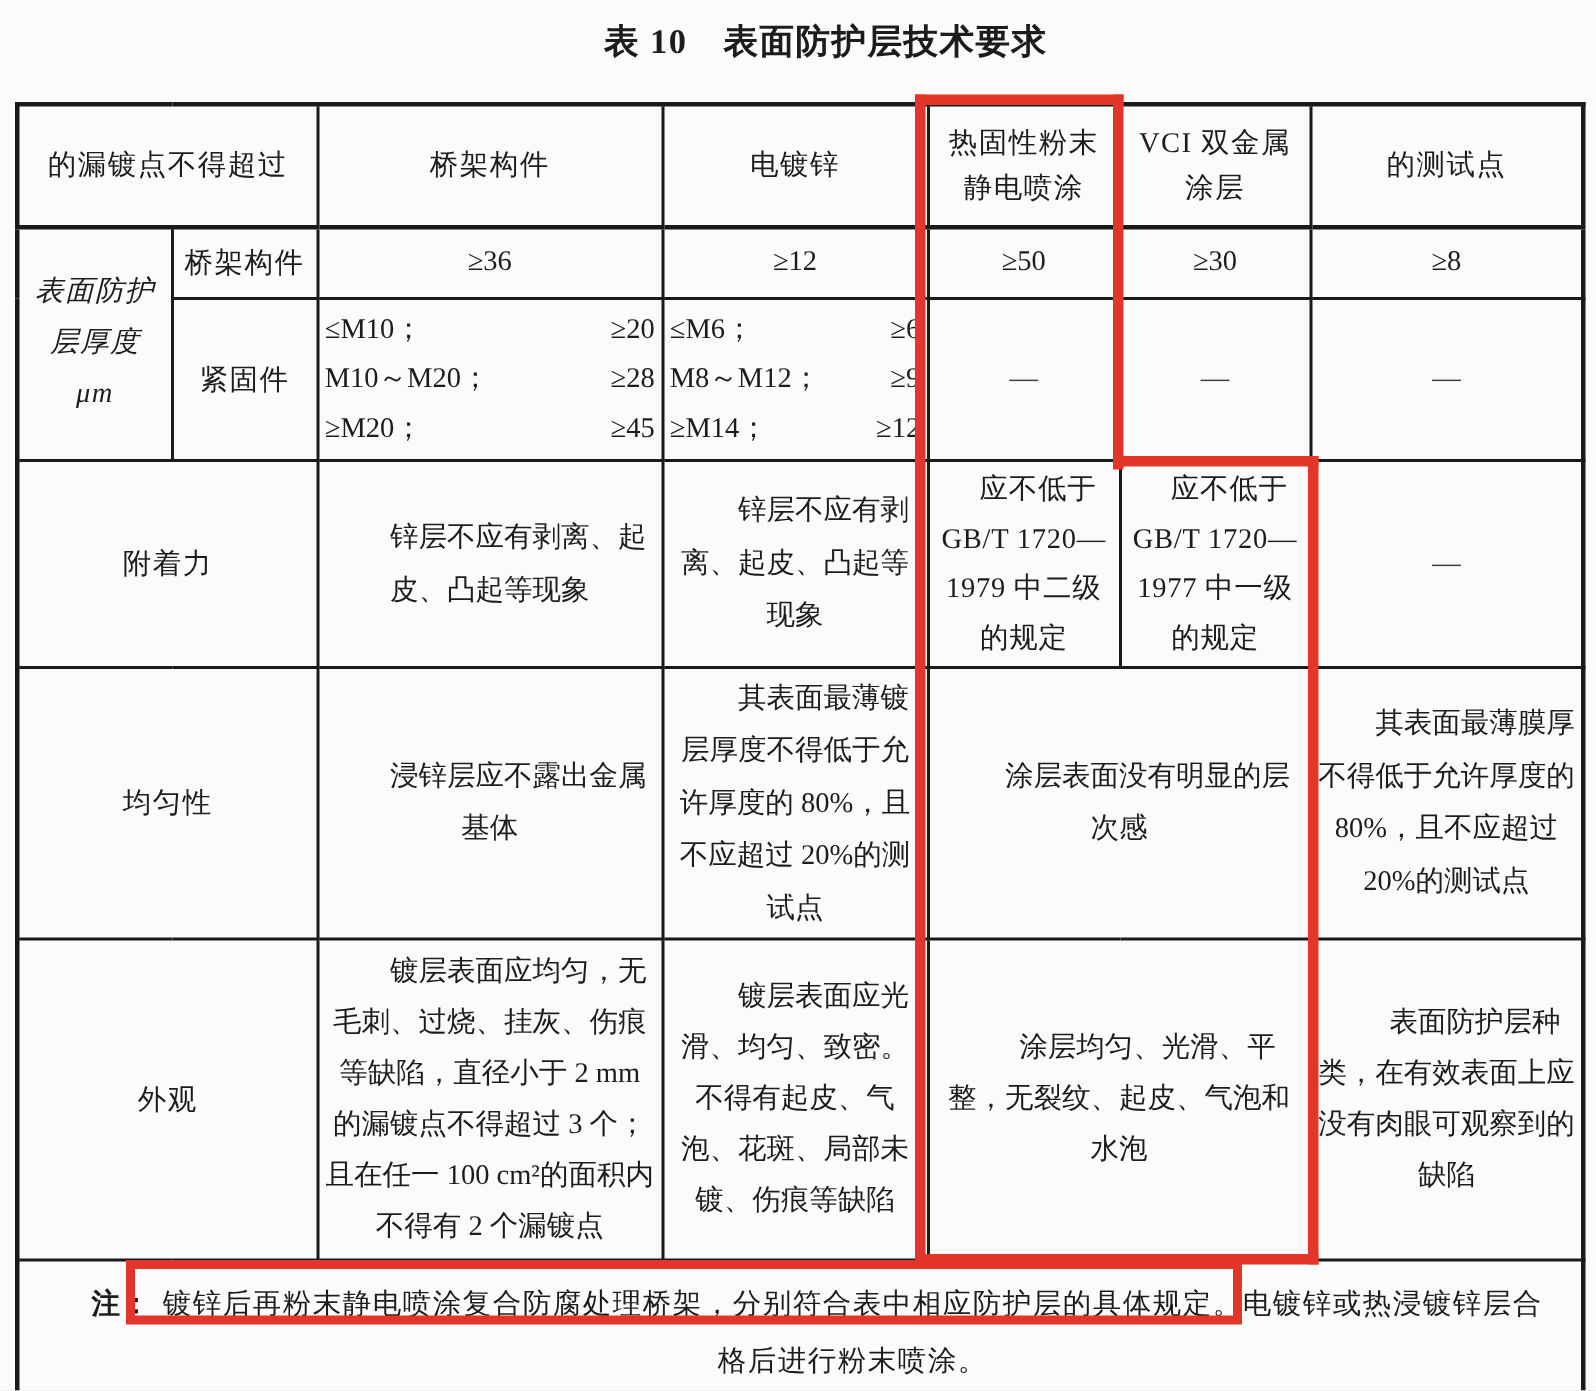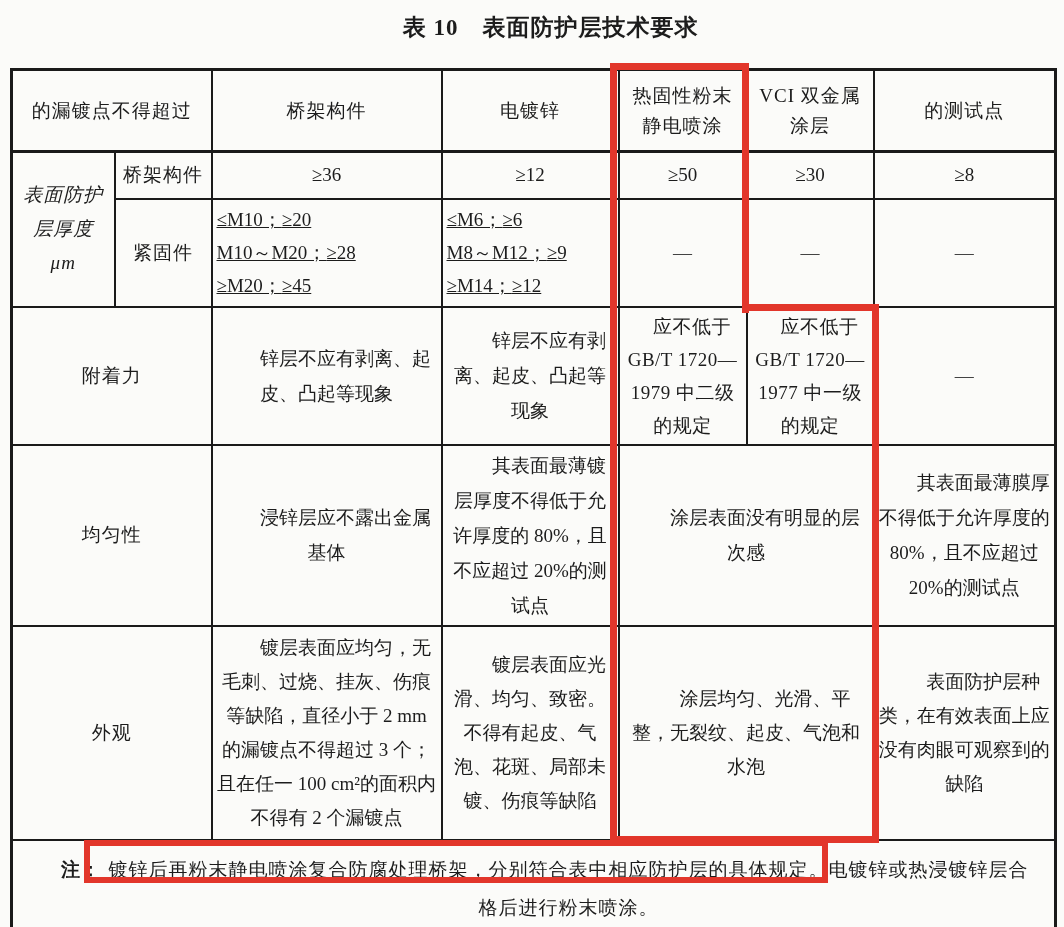--- a/index.html
+++ b/index.html
@@ -45,22 +45,22 @@
     text-align:justify;
     text-indent:1em;
     line-height:33px;
     padding:3px 7px;
     letter-spacing:.5px;
   }
   .lbl{letter-spacing:1px;}
   .thk{line-height:34px;letter-spacing:1px;font-style:italic;}
   .fcell{padding:0 22px 0 14px;}
   .fline{
-    display:flex;
-    line-height:33px;text-indent:0;text-decoration:underline;
+    display:flex;justify-content:space-between;
+    line-height:33px;text-indent:0;
   }
   .dash{color:#3a3a3a;}
   .note-cell{vertical-align:top;text-align:left;padding:0;}
   .note-wrap{
     display:flex;align-items:flex-start;
     padding:8px 14px 0 44px;
     line-height:38px;font-size:19px;letter-spacing:1px;
   }
   .note-label{flex:none;font-weight:bold;}
   .note-text{flex:1;}

